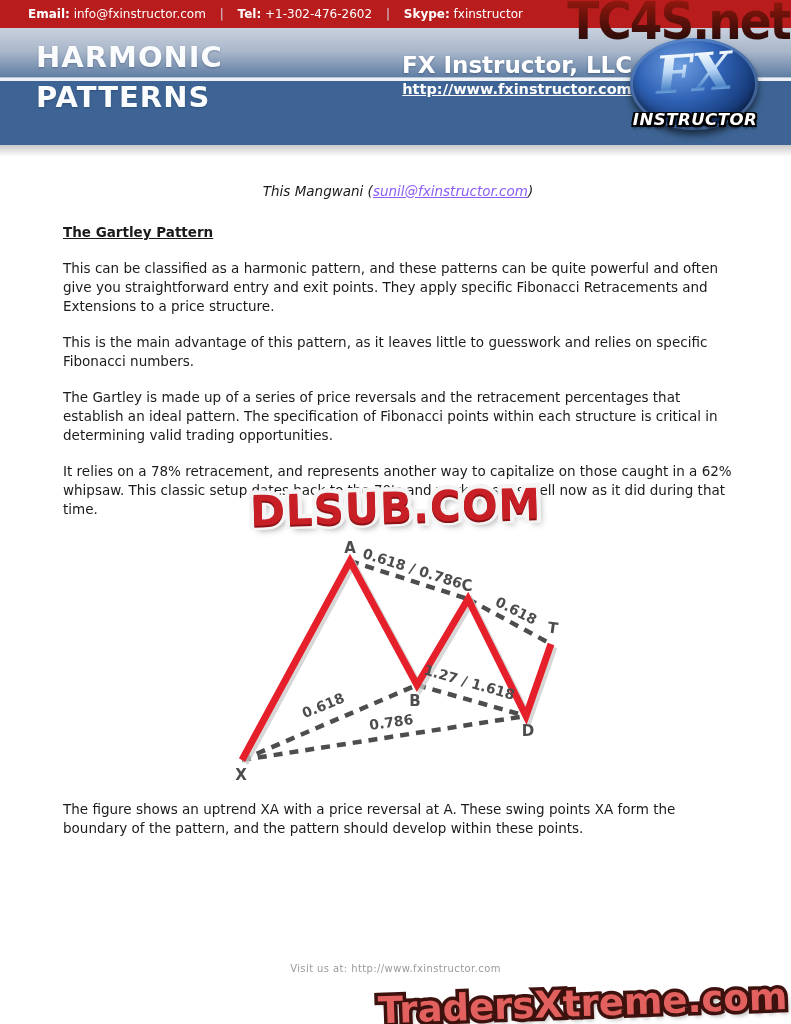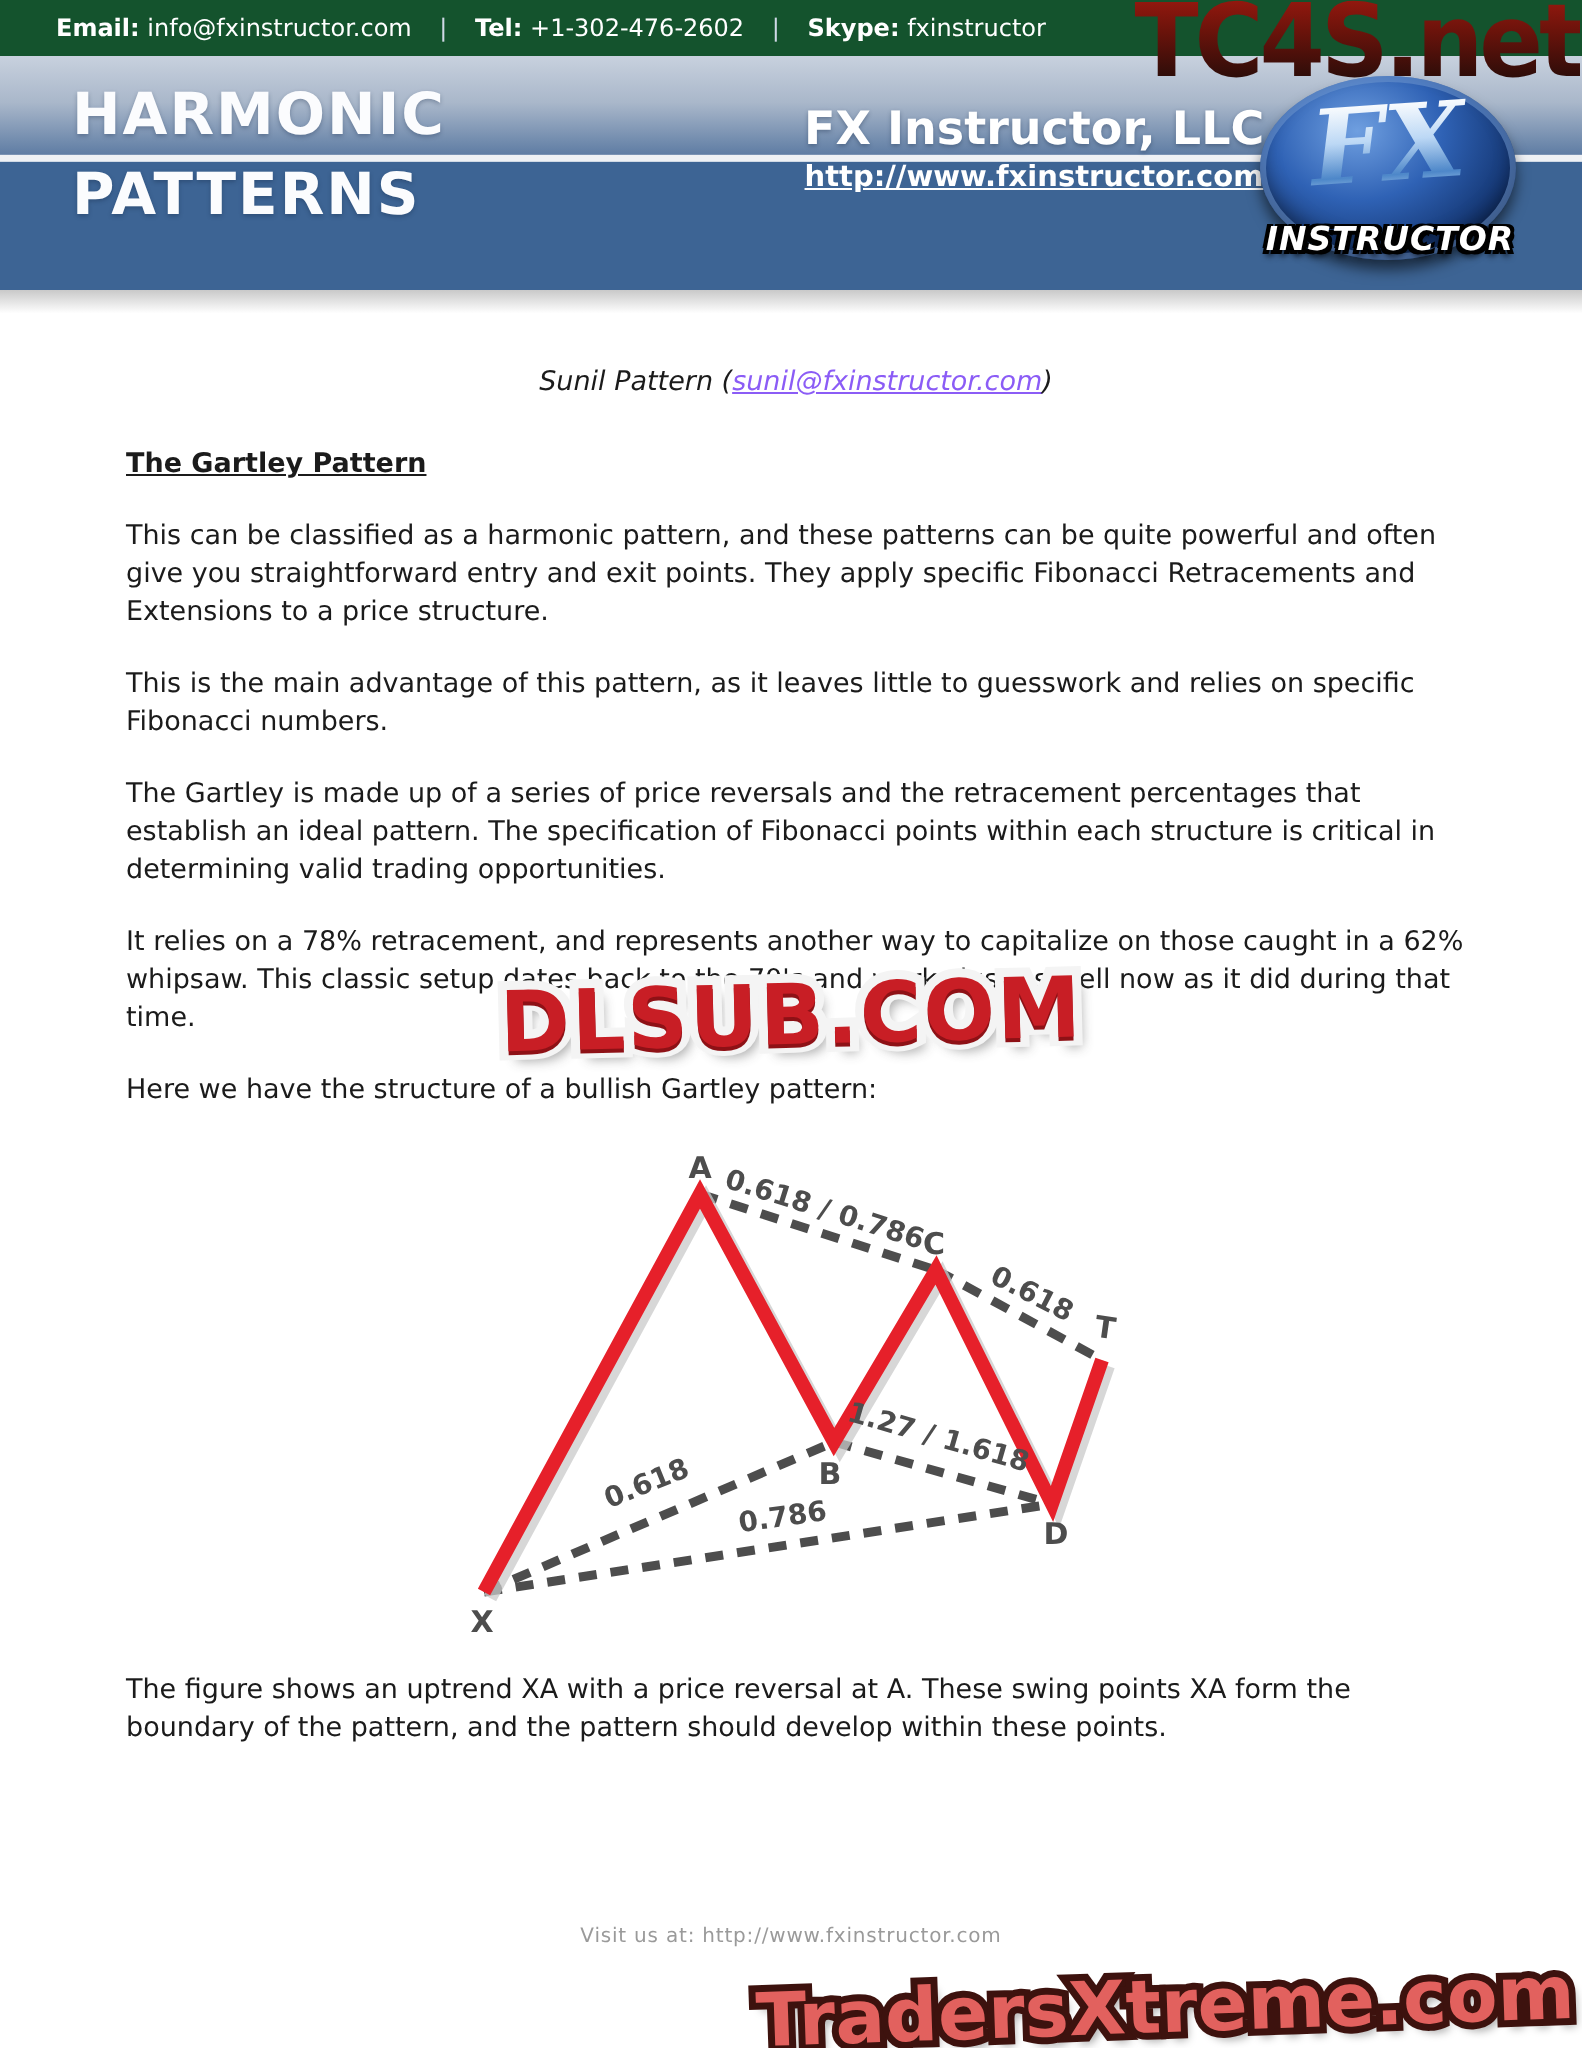--- a/index.html
+++ b/index.html
@@ -7,21 +7,21 @@
   .page {
     position:relative; width:791px; height:1024px; margin:0 auto;
     background:#ffffff; overflow:hidden;
     font-family:"DejaVu Sans","Liberation Sans",sans-serif;
     color:#1b1b1b;
   }
 
   
   .topbar {
     position:absolute; top:0; left:0; width:791px; height:28px;
-    background:#14532d; color:#fff; font-size:12px; line-height:28px;
+    background:#b91c1c; color:#fff; font-size:12px; line-height:28px;
     padding-left:28px; white-space:nowrap;
   }
   .topbar b { font-weight:bold; }
   .topbar .sep { margin:0 10px; color:#cfd8e6; }
 
   .band {
     position:absolute; top:28px; left:0; width:791px; height:117px;
     background:linear-gradient(180deg,
       #c8d1de 0%, #a9b7ca 20%, #5f7da4 42%,
       #eef1f5 42.5%, #eef1f5 45%,
@@ -160,30 +160,29 @@
   <div class="logo">
     <div class="logo-ellipse"></div>
     <div class="logo-fx">FX</div>
     <div class="logo-instructor">INSTRUCTOR</div>
   </div>
 
   <div class="wm-top">TC4S.net</div>
 
   <div class="content">
     <div class="meta">
-      <span>Sunil Pattern (</span><a href="#">sunil@fxinstructor.com</a><span>)</span>
+      <span>This Mangwani (</span><a href="#">sunil@fxinstructor.com</a><span>)</span>
     </div>
 
     <div class="heading">The Gartley Pattern</div>
 
     <p class="para">This can be classified as a harmonic pattern, and these patterns can be quite powerful and often give you straightforward entry and exit points. They apply specific Fibonacci Retracements and Extensions to a price structure.</p>
     <p class="para">This is the main advantage of this pattern, as it leaves little to guesswork and relies on specific Fibonacci numbers.</p>
     <p class="para">The Gartley is made up of a series of price reversals and the retracement percentages that establish an ideal pattern. The specification of Fibonacci points within each structure is critical in determining valid trading opportunities.</p>
     <p class="para"><span>It relies on a </span><b>78%</b><span> retracement, and represents another way to capitalize on those caught in a </span><b>62%</b><span> whipsaw. This classic setup dates back to the 70's and works just as well now as it did during that time.</span></p>
-    <p class="para">Here we have the structure of a bullish Gartley pattern:</p>
 
     <div class="diagram">
       <svg width="360" height="250" viewBox="0 0 360 250">
 
         <g stroke="#4d4d4d" stroke-width="4.5" stroke-dasharray="9 7" fill="none">
           <path d="M129,25 L247,63"></path>
           <path d="M247,63 L330,108"></path>
           <path d="M21,224 L196,149"></path>
           <path d="M21,224 L305,180"></path>
           <path d="M196,149 L305,180"></path>

